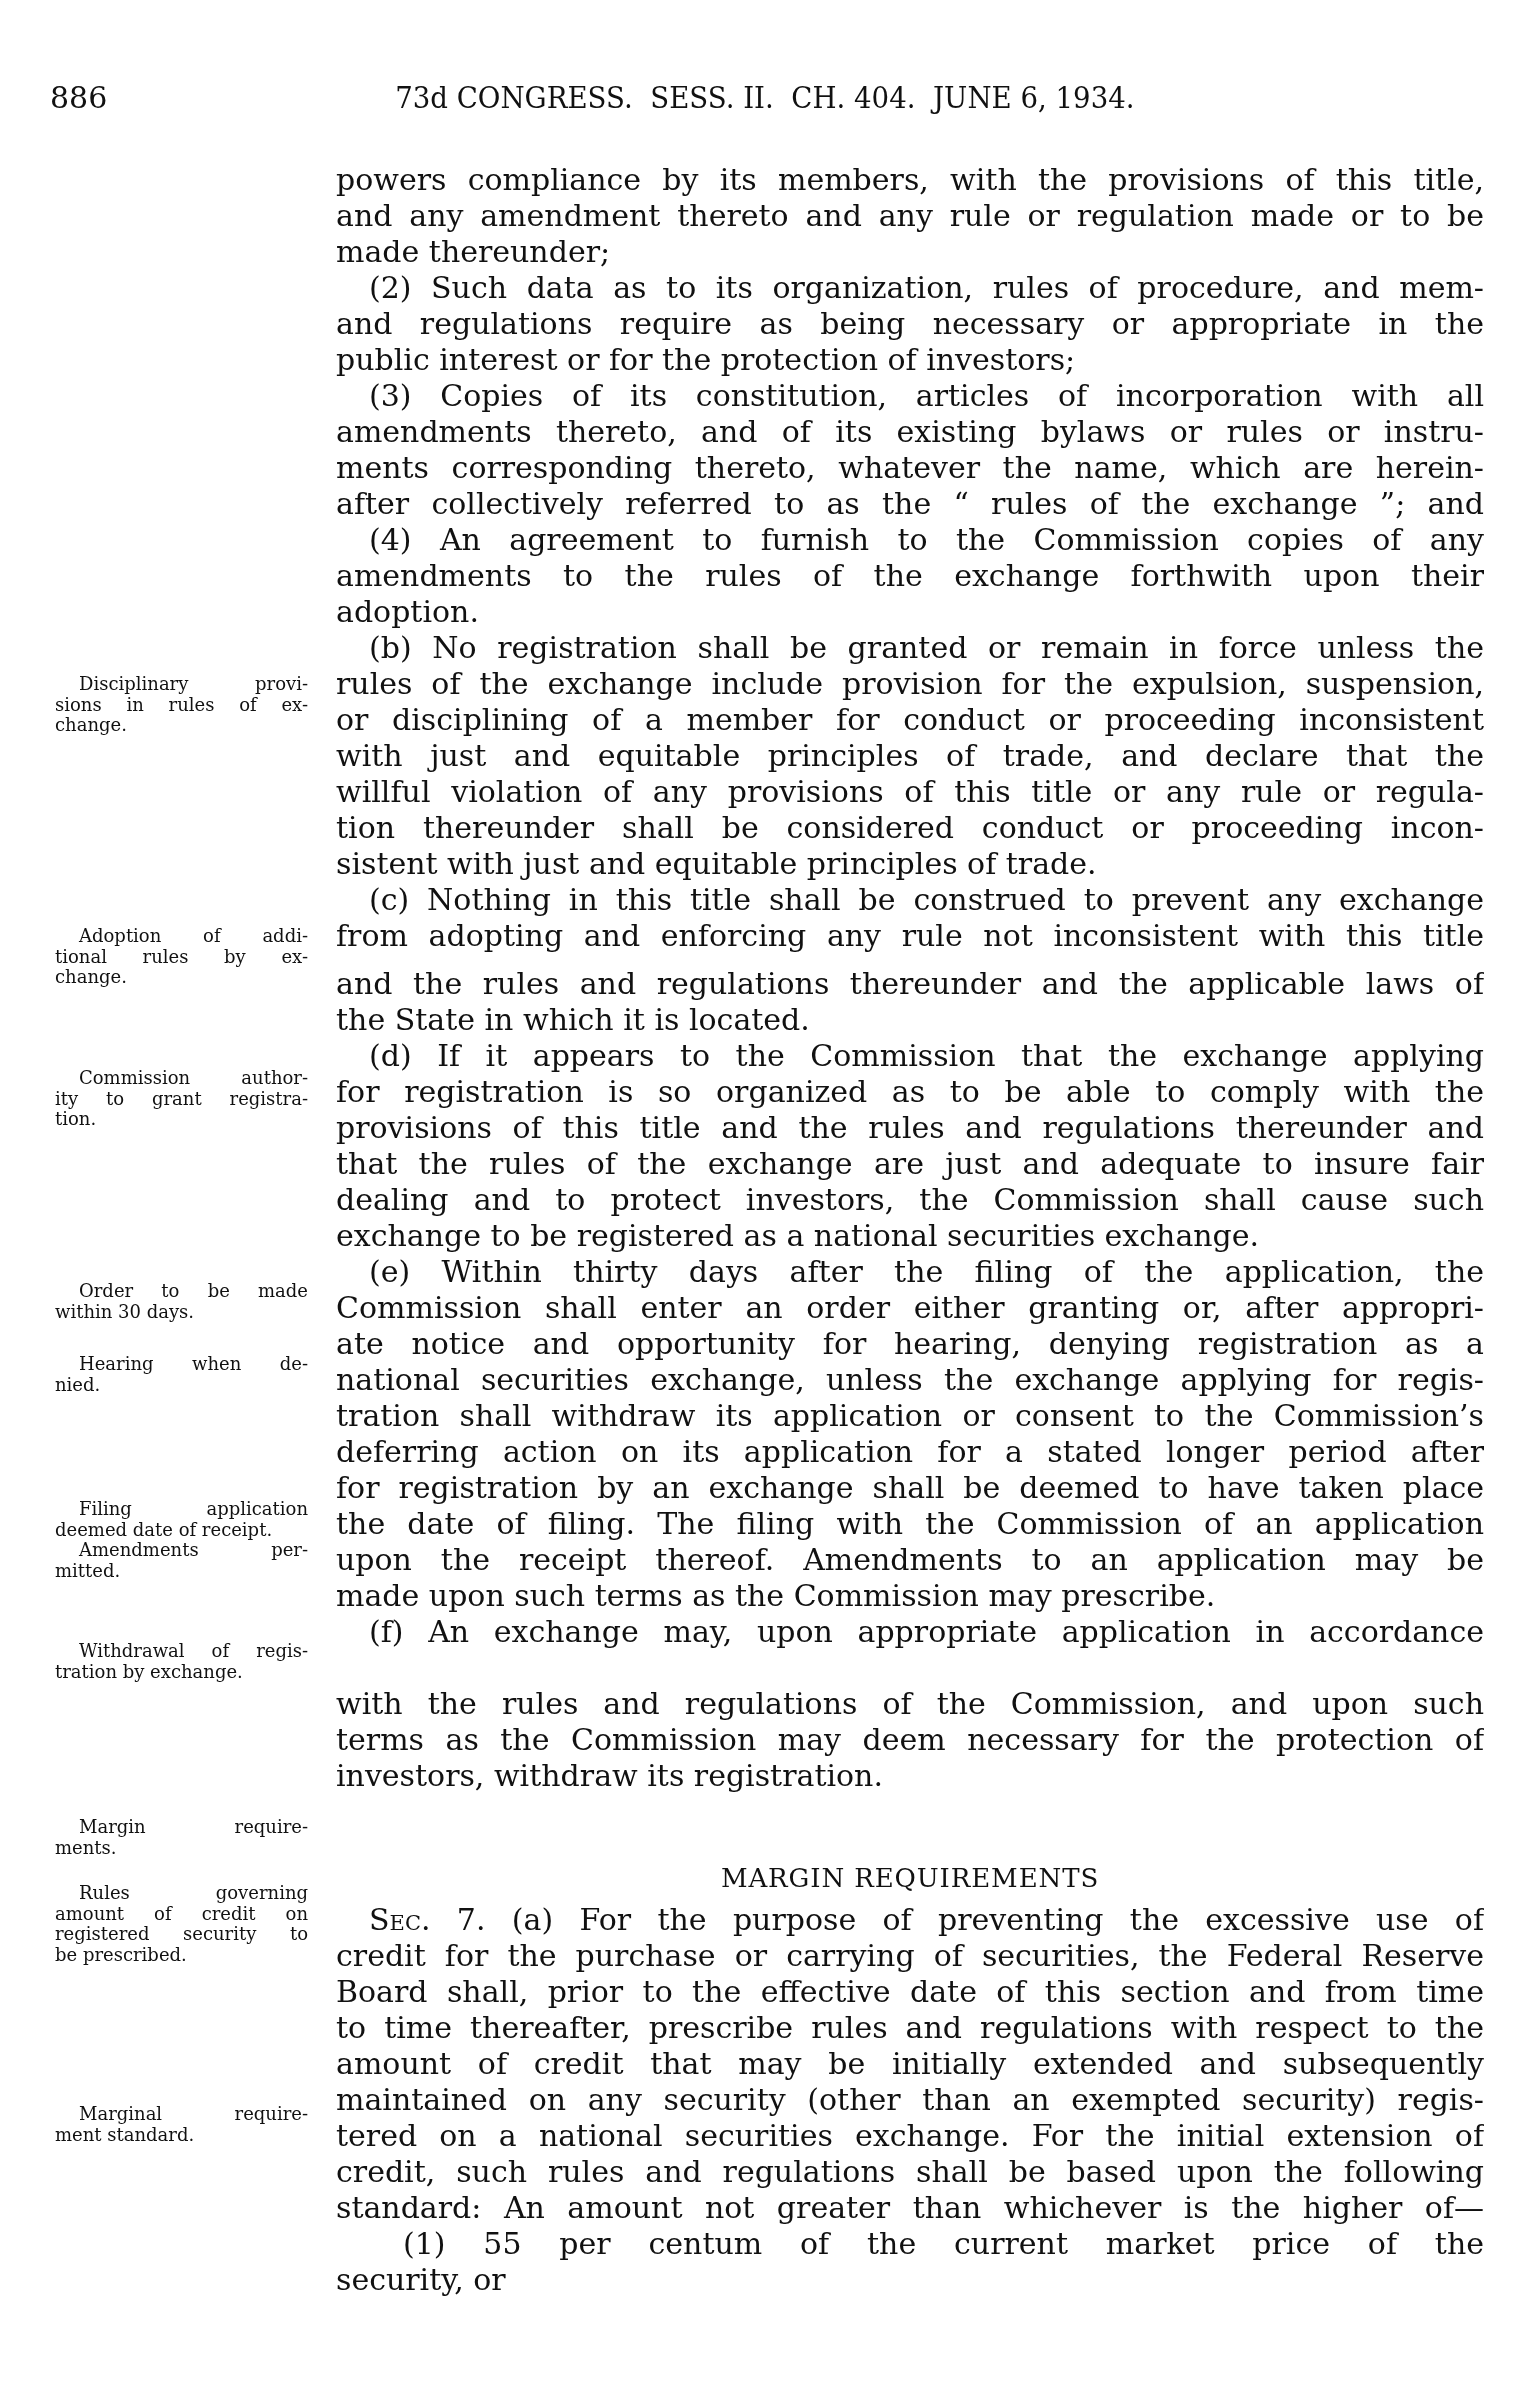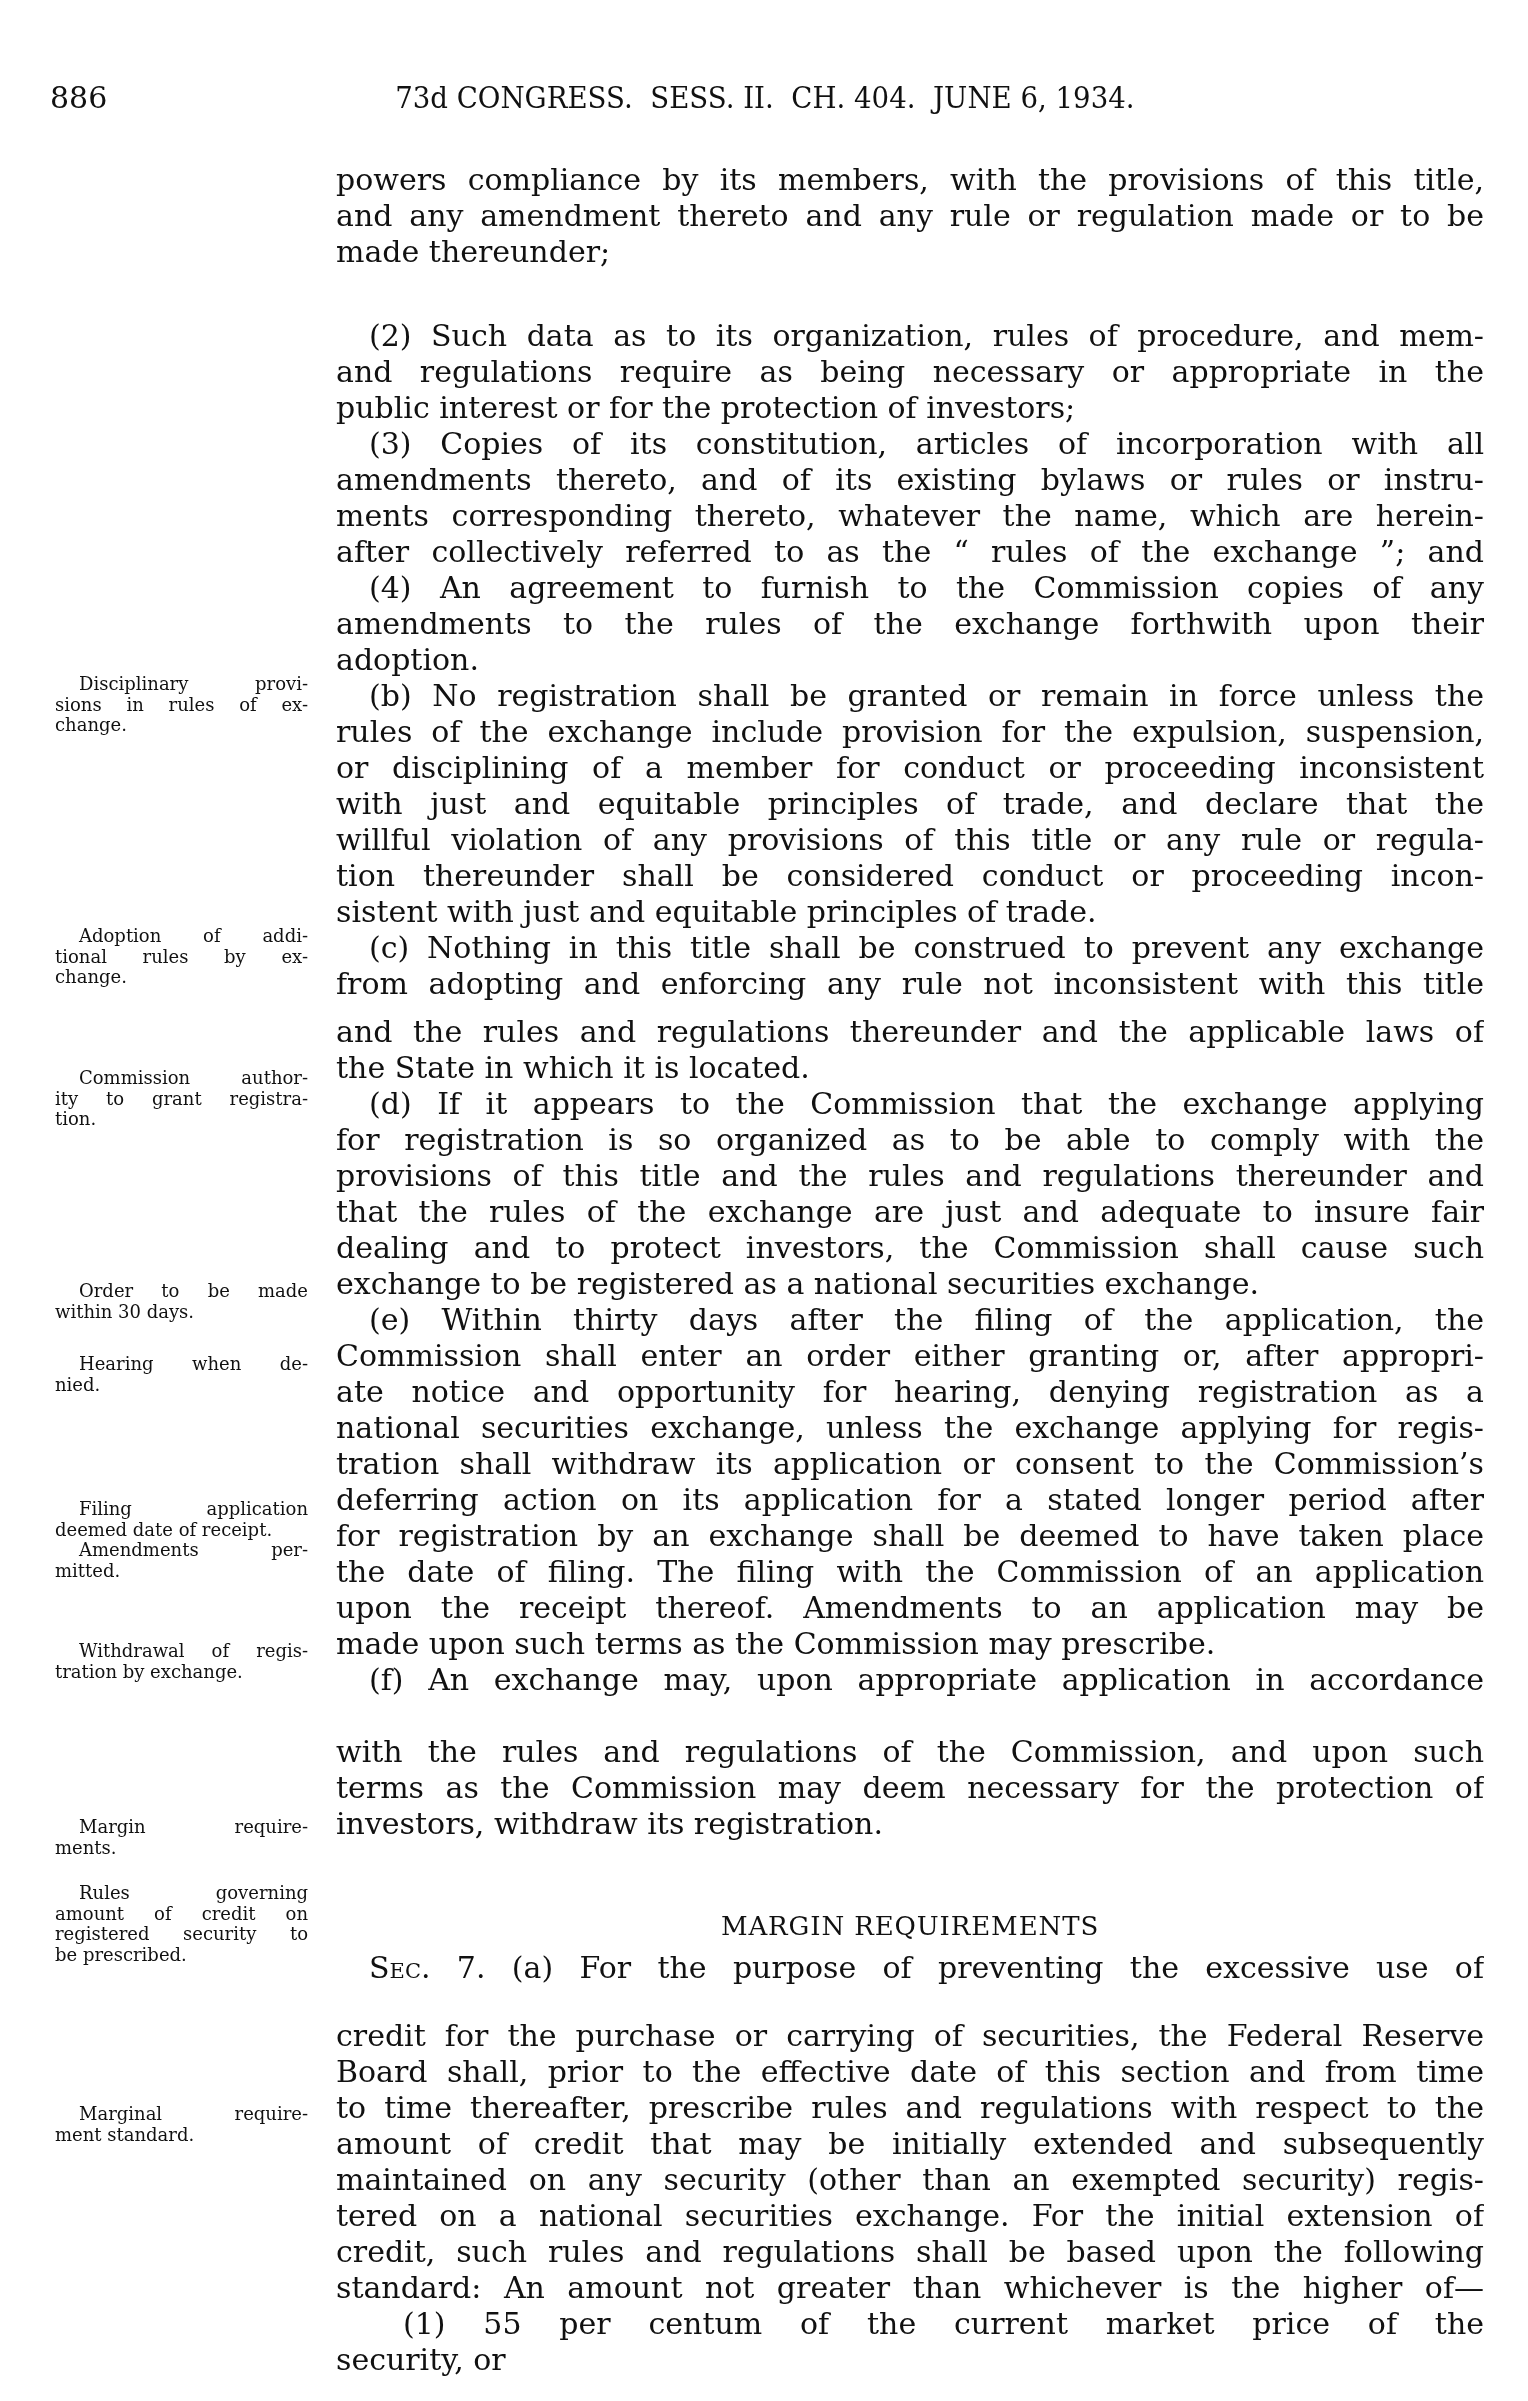--- a/index.html
+++ b/index.html
@@ -81,21 +81,21 @@
         <span class="ml first">Marginal require-</span>
         <span class="ml last">ment standard.</span>
       </div>
     </div>
 
   <div class="body-col">
     <div id="part1">
         <div class="line" style="white-space: normal; overflow: hidden;">powers compliance by its members, with the provisions of this title,</div>
         <div class="line" style="white-space: normal; overflow: hidden;">and any amendment thereto and any rule or regulation made or to be</div>
         <div class="line last" style="white-space: normal; overflow: hidden;">made thereunder;</div>
-        <div class="line indent" style="white-space: normal; overflow: hidden; margin-top: 48px;">(2) Such data as to its organization, rules of procedure, and mem-</div>
+        <div class="line indent" style="white-space: normal; overflow: hidden;">(2) Such data as to its organization, rules of procedure, and mem-</div>
         <div class="line" style="white-space: normal; overflow: hidden;">and regulations require as being necessary or appropriate in the</div>
         <div class="line last" style="white-space: normal; overflow: hidden;">public interest or for the protection of investors;</div>
         <div class="line indent" style="white-space: normal; overflow: hidden;">(3) Copies of its constitution, articles of incorporation with all</div>
         <div class="line" style="white-space: normal; overflow: hidden;">amendments thereto, and of its existing bylaws or rules or instru-</div>
         <div class="line" style="white-space: normal; overflow: hidden;">ments corresponding thereto, whatever the name, which are herein-</div>
         <div class="line" style="white-space: normal; overflow: hidden;">after collectively referred to as the “ rules of the exchange ”; and</div>
         <div class="line indent" style="white-space: normal; overflow: hidden;">(4) An agreement to furnish to the Commission copies of any</div>
         <div class="line" style="white-space: normal; overflow: hidden;">amendments to the rules of the exchange forthwith upon their</div>
         <div class="line last" style="white-space: normal; overflow: hidden;">adoption.</div>
         <div class="line indent" style="white-space: normal; overflow: hidden;">(b) No registration shall be granted or remain in force unless the</div>
@@ -127,21 +127,21 @@
         <div class="line last" style="white-space: normal; overflow: hidden;">made upon such terms as the Commission may prescribe.</div>
         <div class="line indent" style="white-space: normal; overflow: hidden;">(f) An exchange may, upon appropriate application in accordance</div>
         <div class="line" style="white-space: normal; overflow: hidden; margin-top: 36px;">with the rules and regulations of the Commission, and upon such</div>
         <div class="line" style="white-space: normal; overflow: hidden;">terms as the Commission may deem necessary for the protection of</div>
         <div class="line last" style="white-space: normal; overflow: hidden;">investors, withdraw its registration.</div>
       </div>
     <div class="gap-heading"></div>
     <div class="section-heading">MARGIN REQUIREMENTS</div>
     <div id="part2">
         <div class="line indent" style="white-space: normal; overflow: hidden;"><span class="sc">Sec.</span> <span>7. (a) For the purpose of preventing the excessive use of</span></div>
-        <div class="line" style="white-space: normal; overflow: hidden; margin-top: 32px;">credit for the purchase or carrying of securities, the Federal Reserve</div>
+        <div class="line" style="white-space: normal; overflow: hidden;">credit for the purchase or carrying of securities, the Federal Reserve</div>
         <div class="line" style="white-space: normal; overflow: hidden;">Board shall, prior to the effective date of this section and from time</div>
         <div class="line" style="white-space: normal; overflow: hidden;">to time thereafter, prescribe rules and regulations with respect to the</div>
         <div class="line" style="white-space: normal; overflow: hidden;">amount of credit that may be initially extended and subsequently</div>
         <div class="line" style="white-space: normal; overflow: hidden;">maintained on any security (other than an exempted security) regis-</div>
         <div class="line" style="white-space: normal; overflow: hidden;">tered on a national securities exchange.  For the initial extension of</div>
         <div class="line" style="white-space: normal; overflow: hidden;">credit, such rules and regulations shall be based upon the following</div>
         <div class="line" style="white-space: normal; overflow: hidden;">standard: An amount not greater than whichever is the higher of—</div>
         <div class="line indent2" style="white-space: normal; overflow: hidden;">(1) 55 per centum of the current market price of the</div>
         <div class="line last" style="padding-left: 0px; white-space: normal; overflow: hidden;">security, or</div>
       </div>

